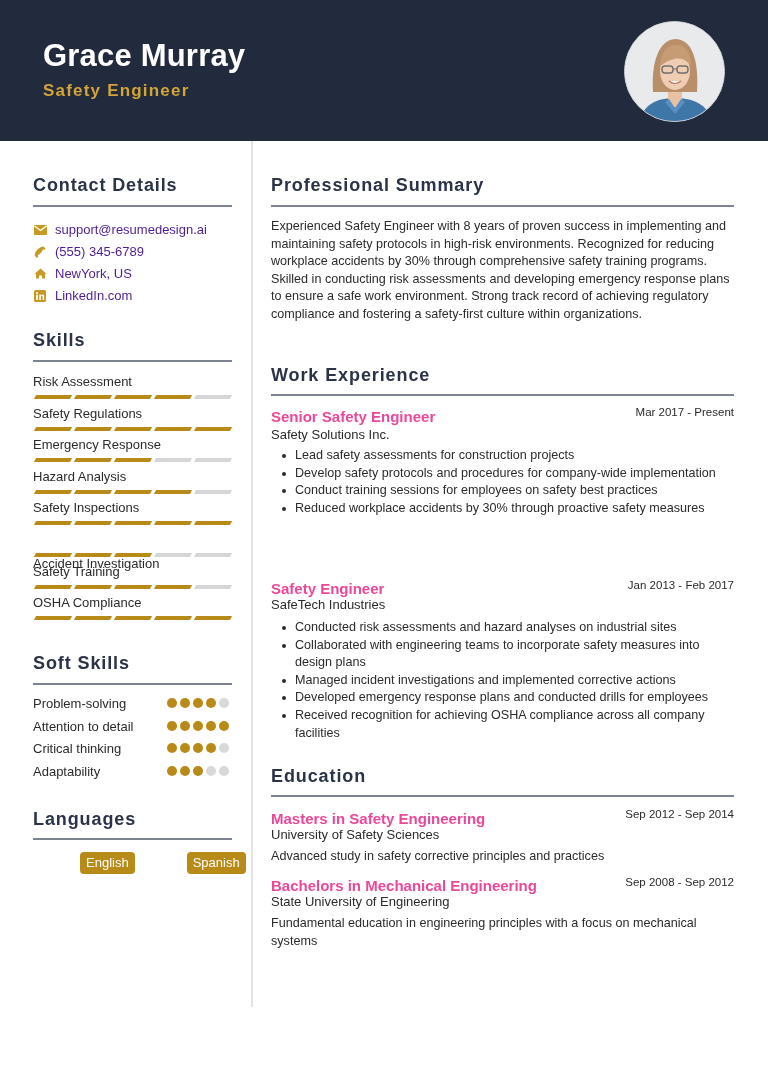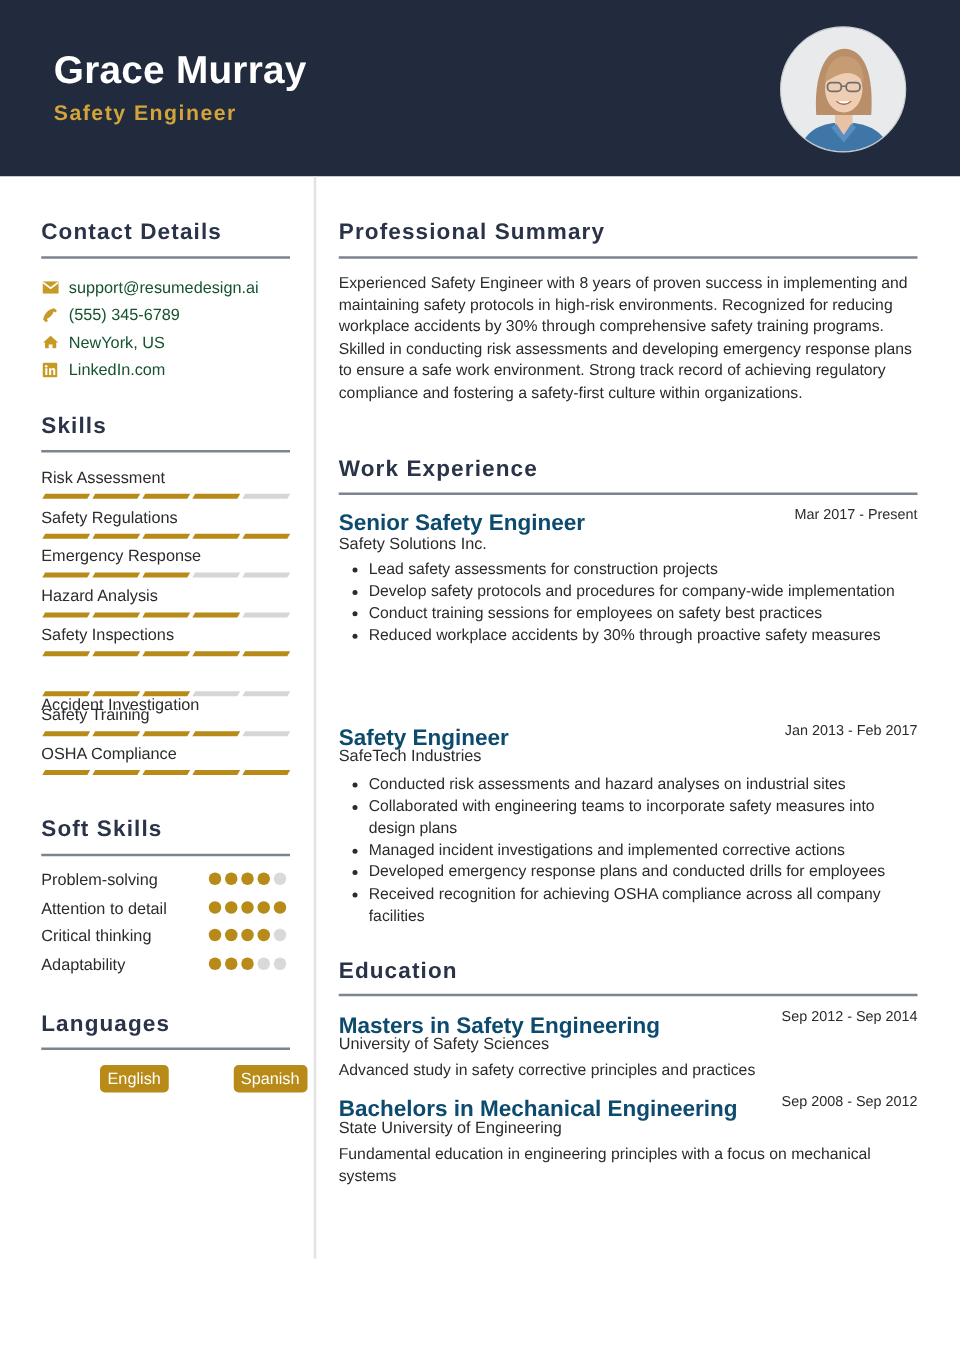--- a/index.html
+++ b/index.html
@@ -10,39 +10,39 @@
   .name { position: absolute; left: 43px; top: 38px; font-size: 31px; font-weight: bold; color: #ffffff; letter-spacing: 0.2px; }
   .title { position: absolute; left: 43px; top: 81px; font-size: 17px; font-weight: bold; color: #d3a437; letter-spacing: 1.2px; }
   .photo { position: absolute; left: 624px; top: 21px; width: 101px; height: 101px; border-radius: 50%; overflow: hidden; background: #e6e8ea; border: 1px solid #c9cdd2; }
 
   .divider-v { position: absolute; left: 251px; top: 141px; width: 2px; height: 866px; background: #e3e3e3; }
 
   .sec-title { position: absolute; font-size: 18px; font-weight: bold; color: #2a3347; letter-spacing: 0.9px; }
   .sec-rule { position: absolute; height: 2px; background: #7d8390; }
 
   .left { position: absolute; left: 33px; width: 199px; }
-  .contact-row { position: absolute; left: 0; display: flex; align-items: center; font-size: 13px; color: #14532d; }
+  .contact-row { position: absolute; left: 0; display: flex; align-items: center; font-size: 13px; color: #4c1d95; }
   .contact-row .ic { width: 14px; height: 14px; margin-right: 8px; display: flex; align-items: center; justify-content: center; }
 
   .skill-label { position: absolute; left: 0; font-size: 13px; color: #2b2b2b; }
   .skill-bar { position: absolute; left: 0; display: flex; gap: 4px; }
   .seg { width: 36px; height: 4px; transform: skewX(-30deg); background: #d6d6d6; }
   .seg.on { background: #b88a17; }
 
   .soft-label { position: absolute; left: 0; font-size: 13px; color: #2b2b2b; }
   .dots { position: absolute; left: 134px; display: flex; gap: 3px; }
   .dot { width: 10px; height: 10px; border-radius: 50%; background: #d9d9d9; }
   .dot.on { background: #b88a17; }
 
   .lang-row { position: absolute; left: 0; display: flex; gap: 5px; }
   .lang { background: #b88a17; color: #ffffff; font-size: 13px; padding: 3px 6px 4px 6px; border-radius: 4px; font-weight: normal; margin-left: 47px; }
 
   .right { position: absolute; left: 271px; width: 463px; }
   .para { position: absolute; left: 0; width: 463px; font-size: 12.6px; line-height: 17.5px; color: #2b2b2b; }
-  .job-title { position: absolute; left: 0; font-size: 18px; font-weight: bold; color: #0c4a6e; }
+  .job-title { position: absolute; left: 0; font-size: 15px; font-weight: bold; color: #ec4899; }
   .job-date { position: absolute; right: 0; font-size: 11.5px; color: #2b2b2b; }
   .job-co { position: absolute; left: 0; font-size: 13px; color: #2b2b2b; }
   .bullets { position: absolute; left: 0; width: 463px; list-style: none; }
   .bullets li { position: relative; padding-left: 24px; font-size: 12.6px; line-height: 17.6px; color: #2b2b2b; }
   .bullets li::before { content: ""; position: absolute; left: 11px; top: 7px; width: 4px; height: 4px; border-radius: 50%; background: #2b2b2b; }
 </style>
 </head>
 <body>
 
 <div class="header">

